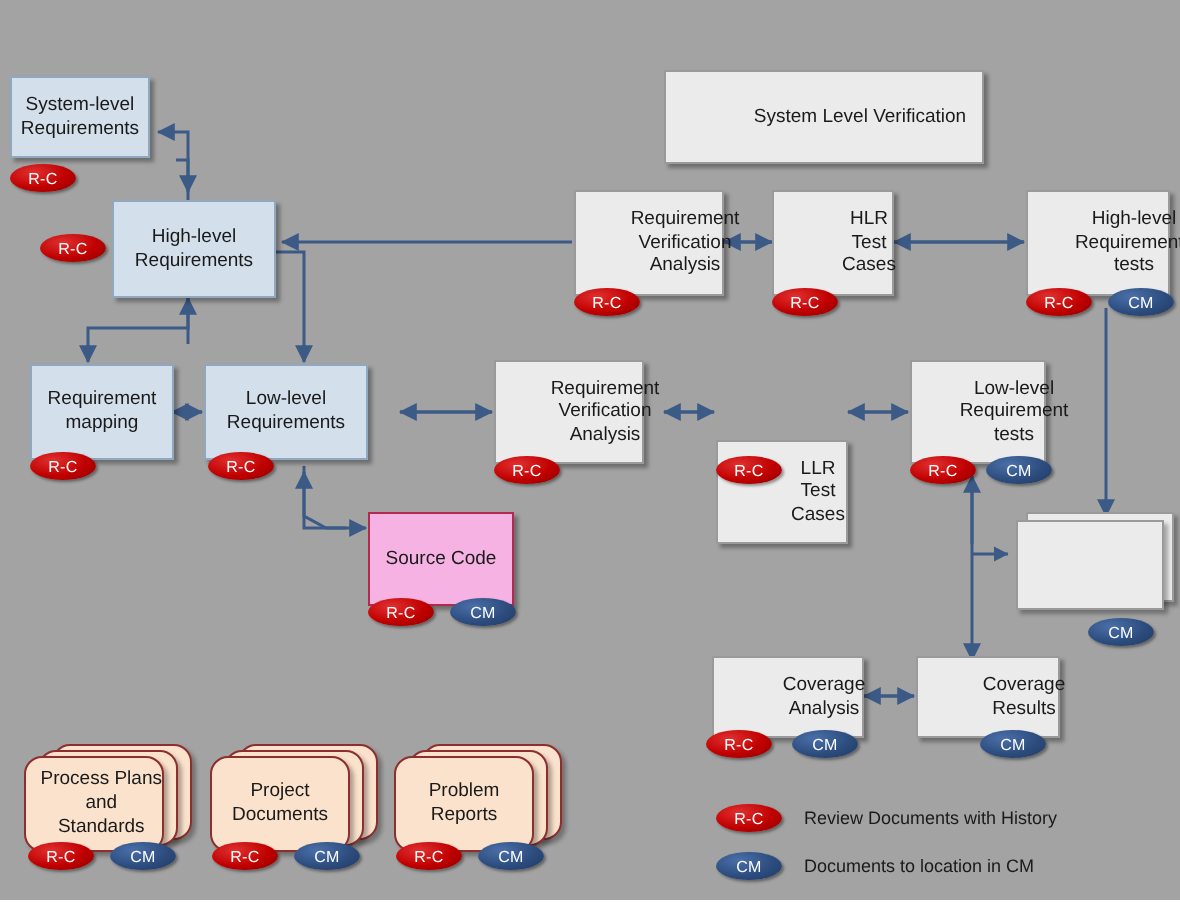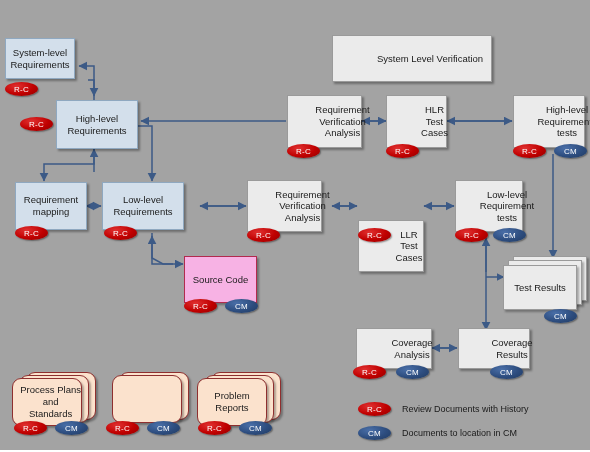--- a/index.html
+++ b/index.html
@@ -207,23 +207,20 @@
   <div class="badge rc" style="left:455px;top:228px;">
     <span>R-C</span>
   </div>
   <div class="badge cm" style="left:493px;top:228px;">
     <span>CM</span>
   </div>
 
   <div class="stack" style="left:503px;top:256px;width:84px;height:55px;">
     <div class="sheet" style="left:10px;top:0;width:74px;height:45px;"></div>
     <div class="sheet" style="left:5px;top:4px;width:74px;height:45px;"></div>
-    <div class="sheet front" style="left:0;top:9px;width:74px;height:45px;">
-      <span class="lbl">Test Results</span>
-    </div>
   </div>
   <div class="badge cm" style="left:544px;top:309px;">
     <span>CM</span>
   </div>
 
   <div class="box gray" style="left:356px;top:328px;width:76px;height:41px;">
     <span class="lbl">Coverage
 Analysis</span>
   </div>
   <div class="badge rc" style="left:353px;top:365px;">
@@ -253,20 +250,24 @@
   <div class="badge rc" style="left:14px;top:421px;">
     <span>R-C</span>
   </div>
   <div class="badge cm" style="left:55px;top:421px;">
     <span>CM</span>
   </div>
 
   <div class="doc" style="left:105px;top:372px;width:92px;height:60px;">
     <div class="sheet" style="left:14px;top:0;width:70px;height:48px;"></div>
     <div class="sheet" style="left:7px;top:3px;width:70px;height:48px;"></div>
+    <div class="sheet front" style="left:0;top:6px;width:70px;height:48px;">
+      <span class="lbl">Project
+Documents</span>
+    </div>
   </div>
   <div class="badge rc" style="left:106px;top:421px;">
     <span>R-C</span>
   </div>
   <div class="badge cm" style="left:147px;top:421px;">
     <span>CM</span>
   </div>
 
   <div class="doc" style="left:197px;top:372px;width:92px;height:60px;padding-left:40px;">
     <div class="sheet" style="left:14px;top:0;width:70px;height:48px;"></div>

